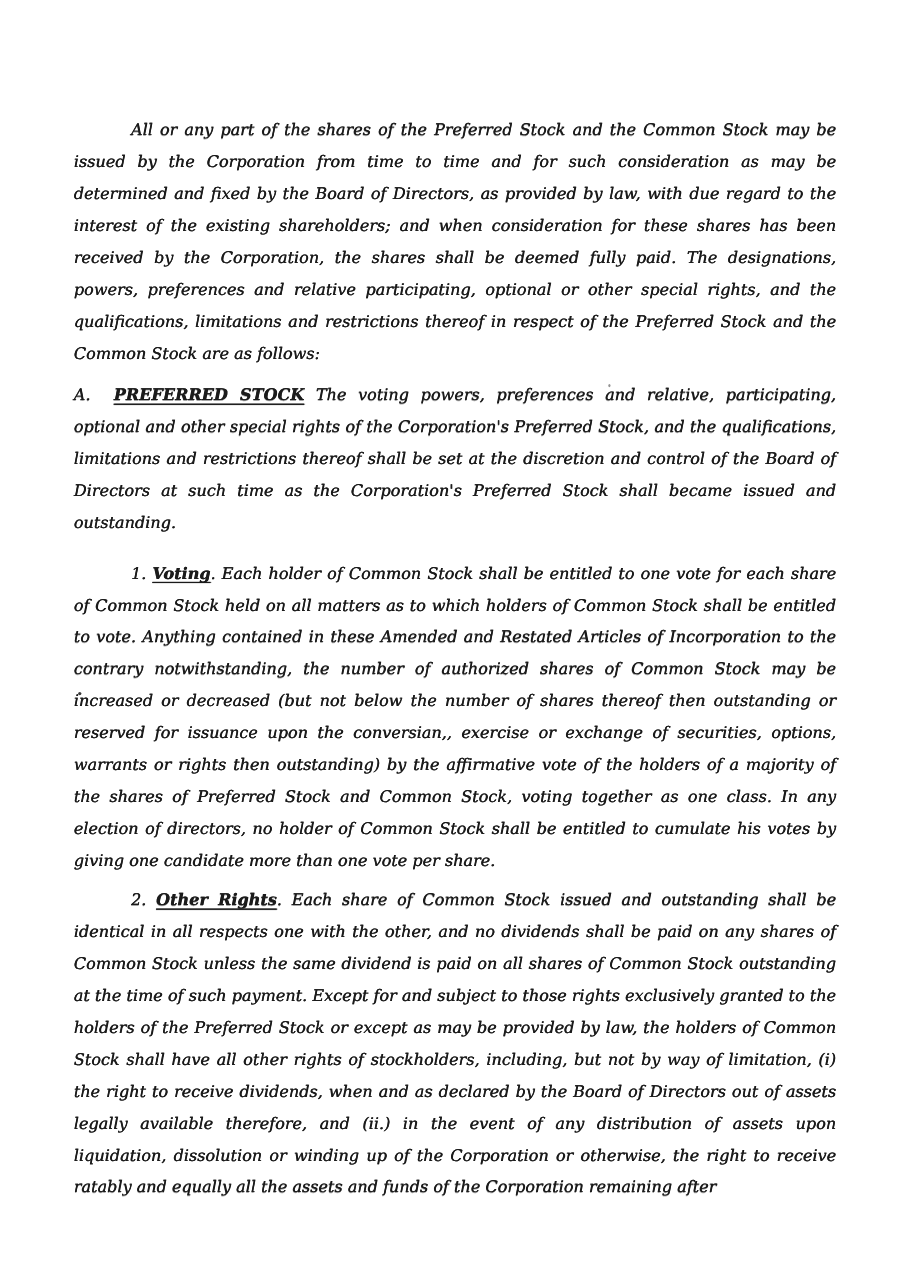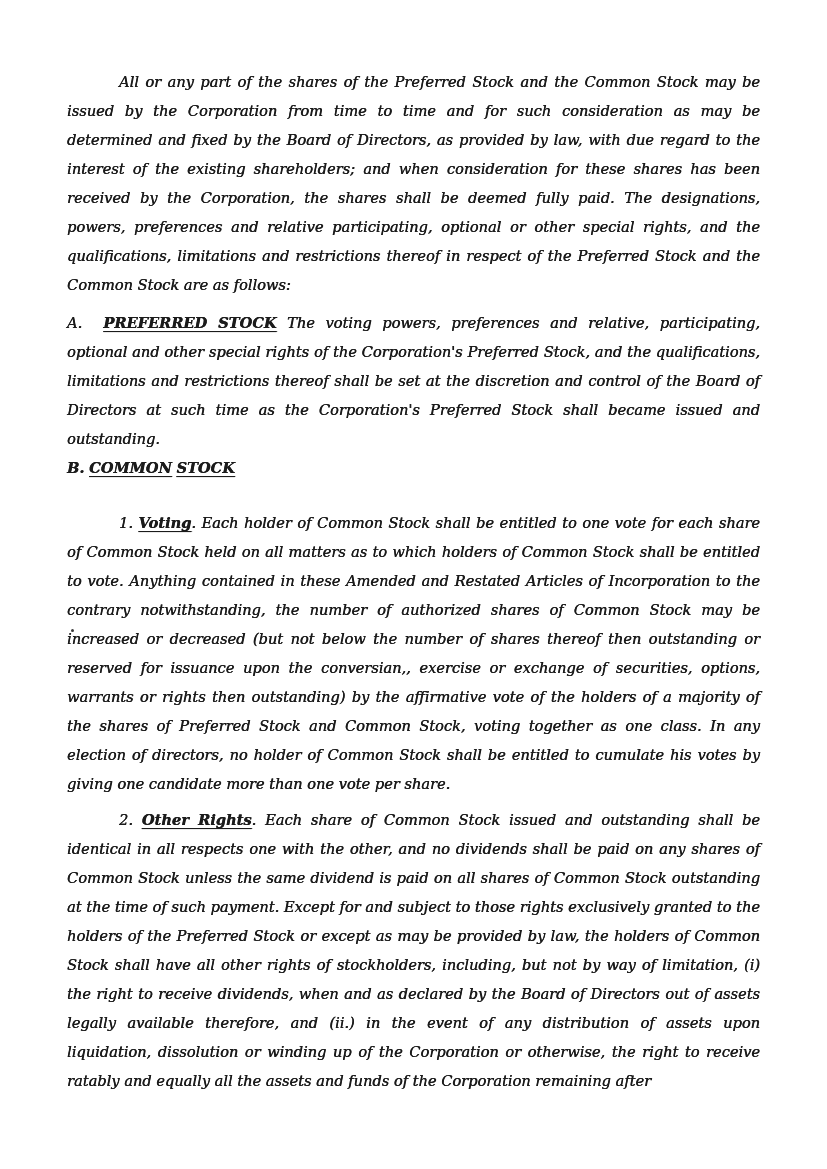--- a/index.html
+++ b/index.html
@@ -6,41 +6,41 @@
     margin: 0;
     padding: 0;
     background: #ffffff;
   }
   .page {
     position: relative;
     width: 827px;
     height: 1169px;
     box-sizing: border-box;
     background: #ffffff;
-    padding: 67px 67px 0 67px;
+    padding: 104px 67px 0 67px;
     font-family: "DejaVu Serif", "Liberation Serif", serif;
     font-style: italic;
     font-size: 14.6px;
     line-height: 29px;
     color: #1b1b1b;
     text-align: justify;
     overflow: hidden;
     
     text-shadow: 0.35px 0 0 currentColor, 0 0.25px 0.4px rgba(0,0,0,0.35);
   }
   p { margin: 0; }
   .indent { text-indent: 52px; }
   .u {
     text-decoration: underline;
     text-decoration-thickness: 1.4px;
     text-underline-offset: 2.5px;
   }
   .b { font-weight: bold; }
   .para-intro   { margin-bottom: 9px;  }
-  .para-sec-a   { }
+  .para-sec-a   { margin-bottom: 17px; }
   .heading-b    { margin-bottom: 26px; }
   .para-item-1  { margin-bottom: 7px;  }
   .speck {
     position: absolute;
     background: #3a3a3a;
     border-radius: 50%;
   }
   .speck-1 { left: 71px;  top: 629px; width: 3px; height: 3px; }
   .speck-2 { left: 553px; top: 349px; width: 2px; height: 3px; opacity: .55; }
 </style>
@@ -50,25 +50,20 @@
 <div class="page">
 
   <p class="indent para-intro">All or any part of the shares of the Preferred Stock and the Common Stock may be issued by the Corporation from time to time and for such consideration as may be determined and fixed by the Board of Directors, as provided by law, with due regard to the interest of the existing shareholders; and when consideration for these shares has been received by the Corporation, the shares shall be deemed fully paid. The designations, powers, preferences and relative participating, optional or other special rights, and the qualifications, limitations and restrictions thereof in respect of the Preferred Stock and the Common Stock are as follows:</p>
 
   <p class="para-sec-a">
     <span>A.</span>&nbsp;
     <span class="u b">PREFERRED STOCK</span>
     <span>The voting powers, preferences and relative, participating, optional and other special rights of the Corporation's Preferred Stock, and the qualifications, limitations and restrictions thereof shall be set at the discretion and control of the Board of Directors at such time as the Corporation's Preferred Stock shall became issued and outstanding.</span>
   </p>
 
-  <p class="heading-b">
-    <span class="b">B.</span>
-    <span class="u b">COMMON</span>
-    <span class="u b">STOCK</span>
-  </p>
 
   <p class="indent para-item-1">
     <span>1.</span>
     <span class="u b">Voting</span><span>. Each holder of Common Stock shall be entitled to one vote for each share of Common Stock held on all matters as to which holders of Common Stock shall be entitled to vote. Anything contained in these Amended and Restated Articles of Incorporation to the contrary notwithstanding, the number of authorized shares of Common Stock may be increased or decreased (but not below the number of shares thereof then outstanding or reserved for issuance upon the conversian,, exercise or exchange of securities, options, warrants or rights then outstanding) by the affirmative vote of the holders of a majority of the shares of Preferred Stock and Common Stock, voting together as one class. In any election of directors, no holder of Common Stock shall be entitled to cumulate his votes by giving one candidate more than one vote per share.</span>
   </p>
 
   <p class="indent">
     <span>2.</span>
     <span class="u b">Other Rights</span><span>. Each share of Common Stock issued and outstanding shall be identical in all respects one with the other, and no dividends shall be paid on any shares of Common Stock unless the same dividend is paid on all shares of Common Stock outstanding at the time of such payment. Except for and subject to those rights exclusively granted to the holders of the Preferred Stock or except as may be provided by law, the holders of Common Stock shall have all other rights of stockholders, including, but not by way of limitation, (i) the right to receive dividends, when and as declared by the Board of Directors out of assets legally available therefore, and (ii.) in the event of any distribution of assets upon liquidation, dissolution or winding up of the Corporation or otherwise, the right to receive ratably and equally all the assets and funds of the Corporation remaining after</span>
   </p>

